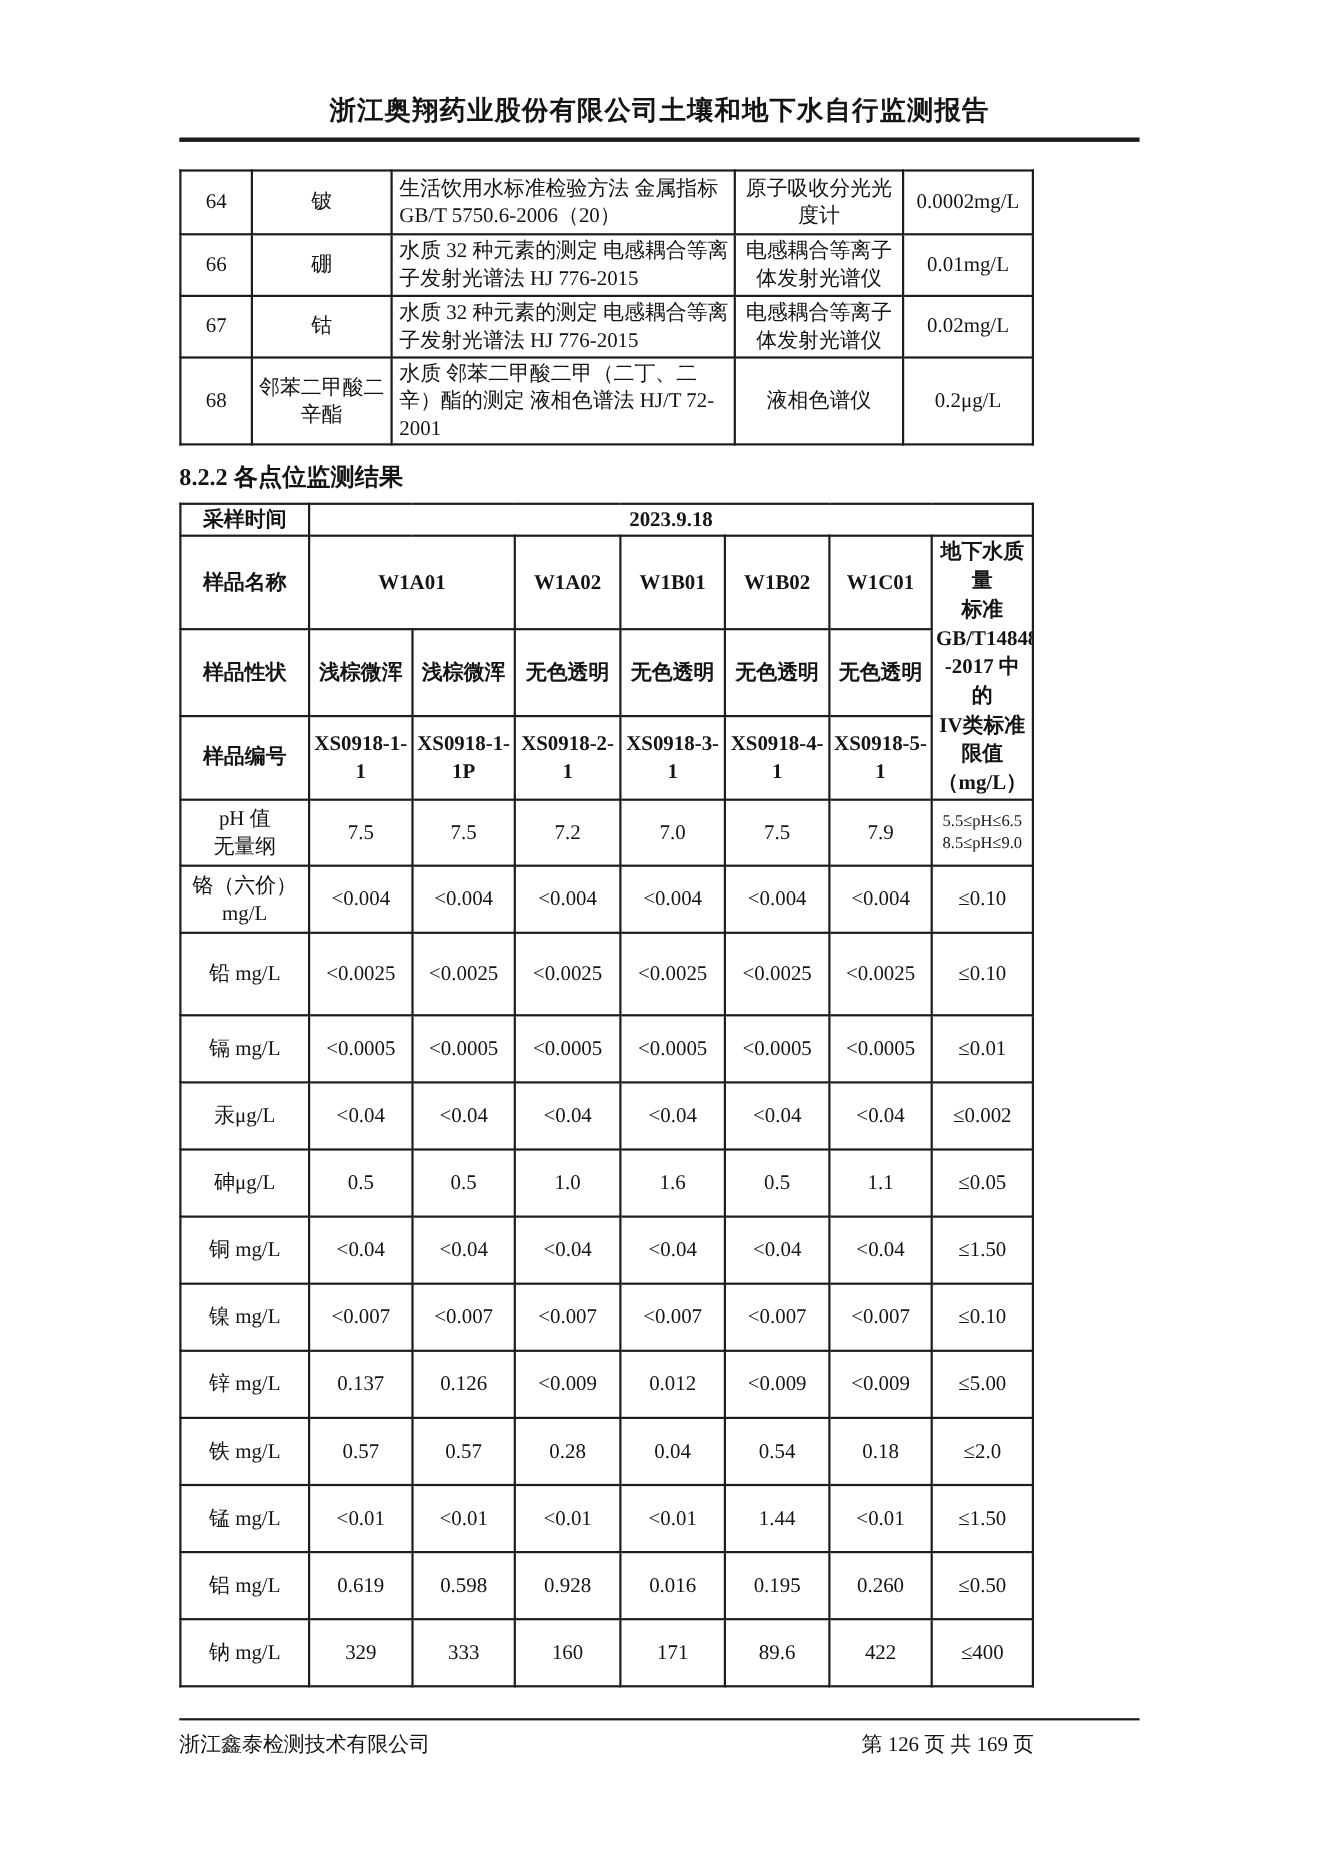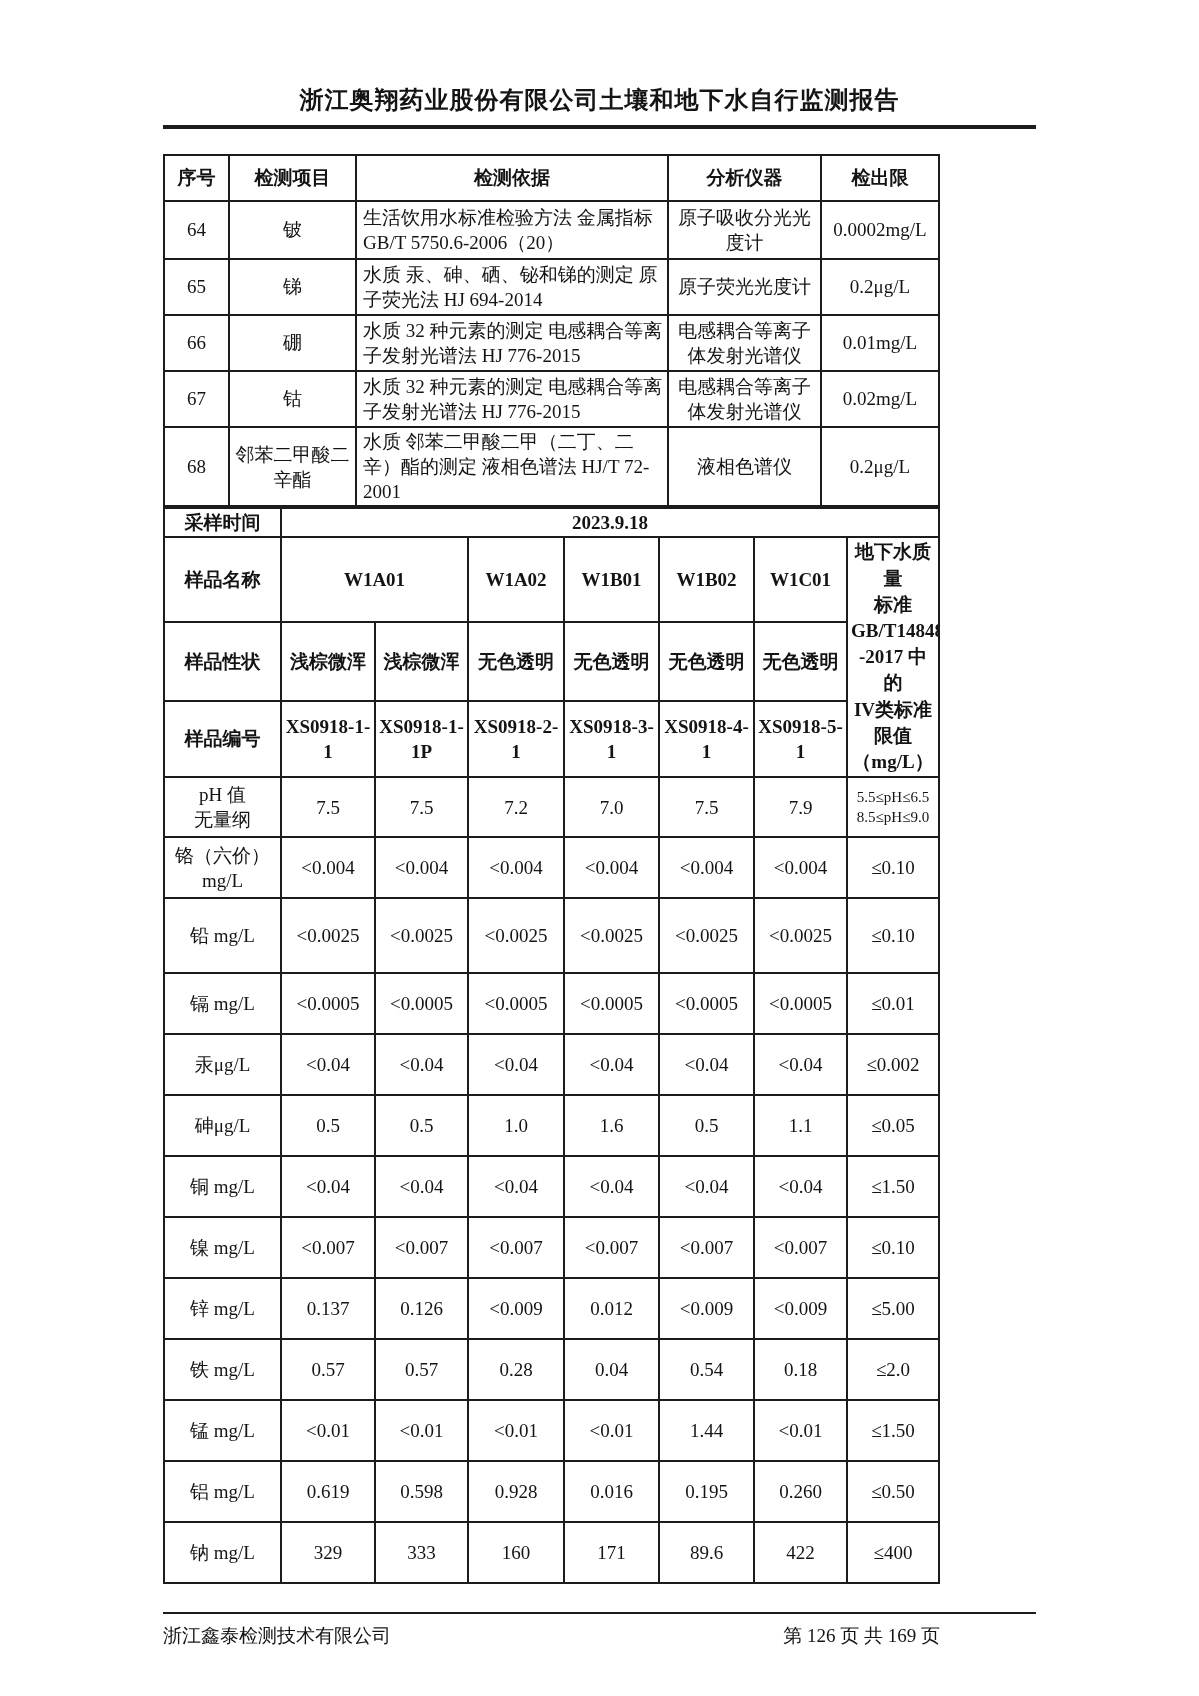--- a/index.html
+++ b/index.html
@@ -51,42 +51,28 @@
 
   <table class="t1">
     <colgroup>
       <col style="width:65px">
         <col style="width:127px">
         <col style="width:312px">
         <col style="width:153px">
         <col style="width:118px">
     </colgroup>
     <tbody>
-        <tr style="height:46px">
-      <th>序号</th>
-      <th>检测项目</th>
-      <th>检测依据</th>
-      <th>分析仪器</th>
-      <th>检出限</th>
-    </tr>
     <tr style="height:58px">
       <td>64</td>
       <td>铍</td>
       <td class="method">生活饮用水标准检验方法 金属指标 GB/T 5750.6-2006（20）</td>
       <td>原子吸收分光光度计</td>
       <td>0.0002mg/L</td>
     </tr>
     <tr style="height:56px">
-      <td>65</td>
-      <td>锑</td>
-      <td class="method">水质 汞、砷、硒、铋和锑的测定 原子荧光法 HJ 694-2014</td>
-      <td>原子荧光光度计</td>
-      <td>0.2μg/L</td>
-    </tr>
-    <tr style="height:56px">
       <td>66</td>
       <td>硼</td>
       <td class="method">水质 32 种元素的测定 电感耦合等离子发射光谱法 HJ 776-2015</td>
       <td>电感耦合等离子体发射光谱仪</td>
       <td>0.01mg/L</td>
     </tr>
     <tr style="height:56px">
       <td>67</td>
       <td>钴</td>
       <td class="method">水质 32 种元素的测定 电感耦合等离子发射光谱法 HJ 776-2015</td>
@@ -96,20 +82,21 @@
     <tr style="height:55px">
       <td>68</td>
       <td>邻苯二甲酸二辛酯</td>
       <td class="method">水质 邻苯二甲酸二甲（二丁、二辛）酯的测定 液相色谱法 HJ/T 72-2001</td>
       <td>液相色谱仪</td>
       <td>0.2μg/L</td>
     </tr>
   </tbody>
     </table>
 
+  <div class="heading">8.2.2 各点位监测结果</div>
 
   <table class="t2">
     <colgroup>
       <col style="width:117px">
         <col style="width:94px">
         <col style="width:93px">
         <col style="width:96px">
       <col style="width:95px">
         <col style="width:95px">
         <col style="width:93px">

